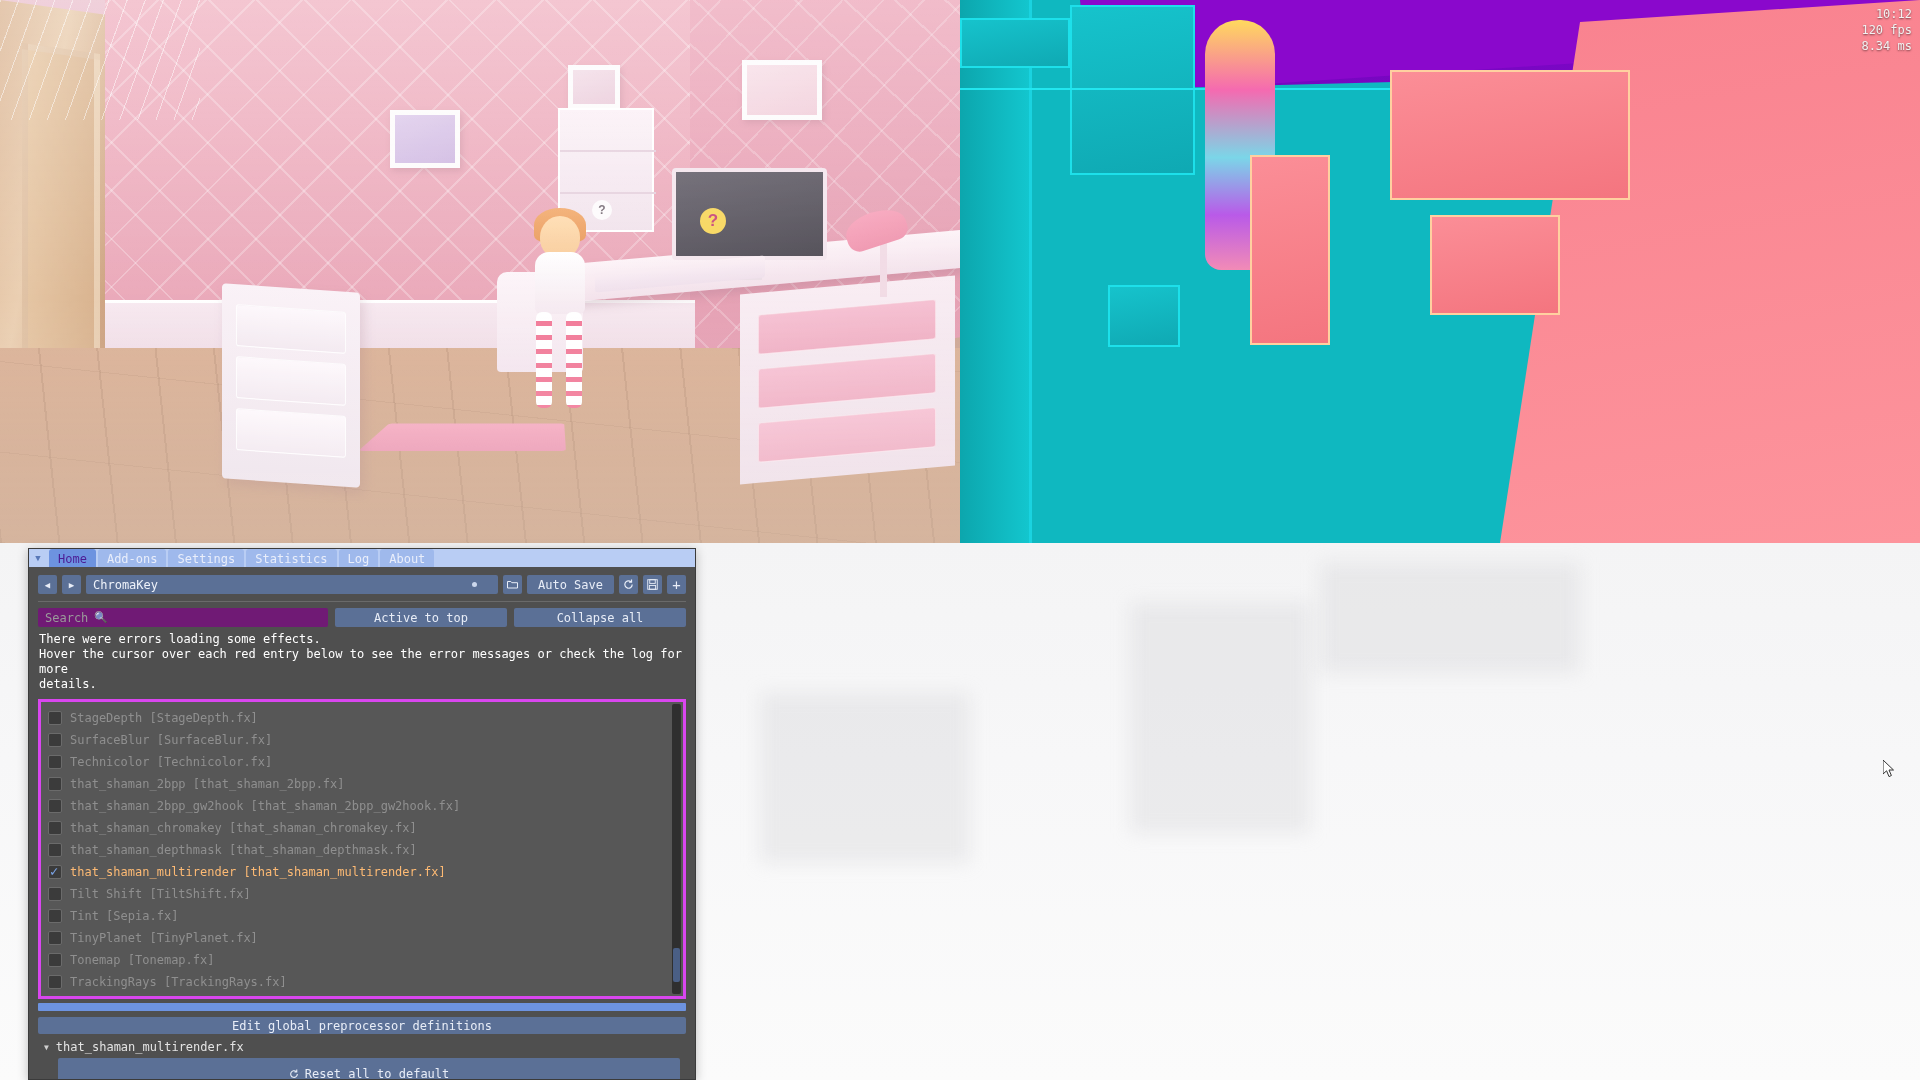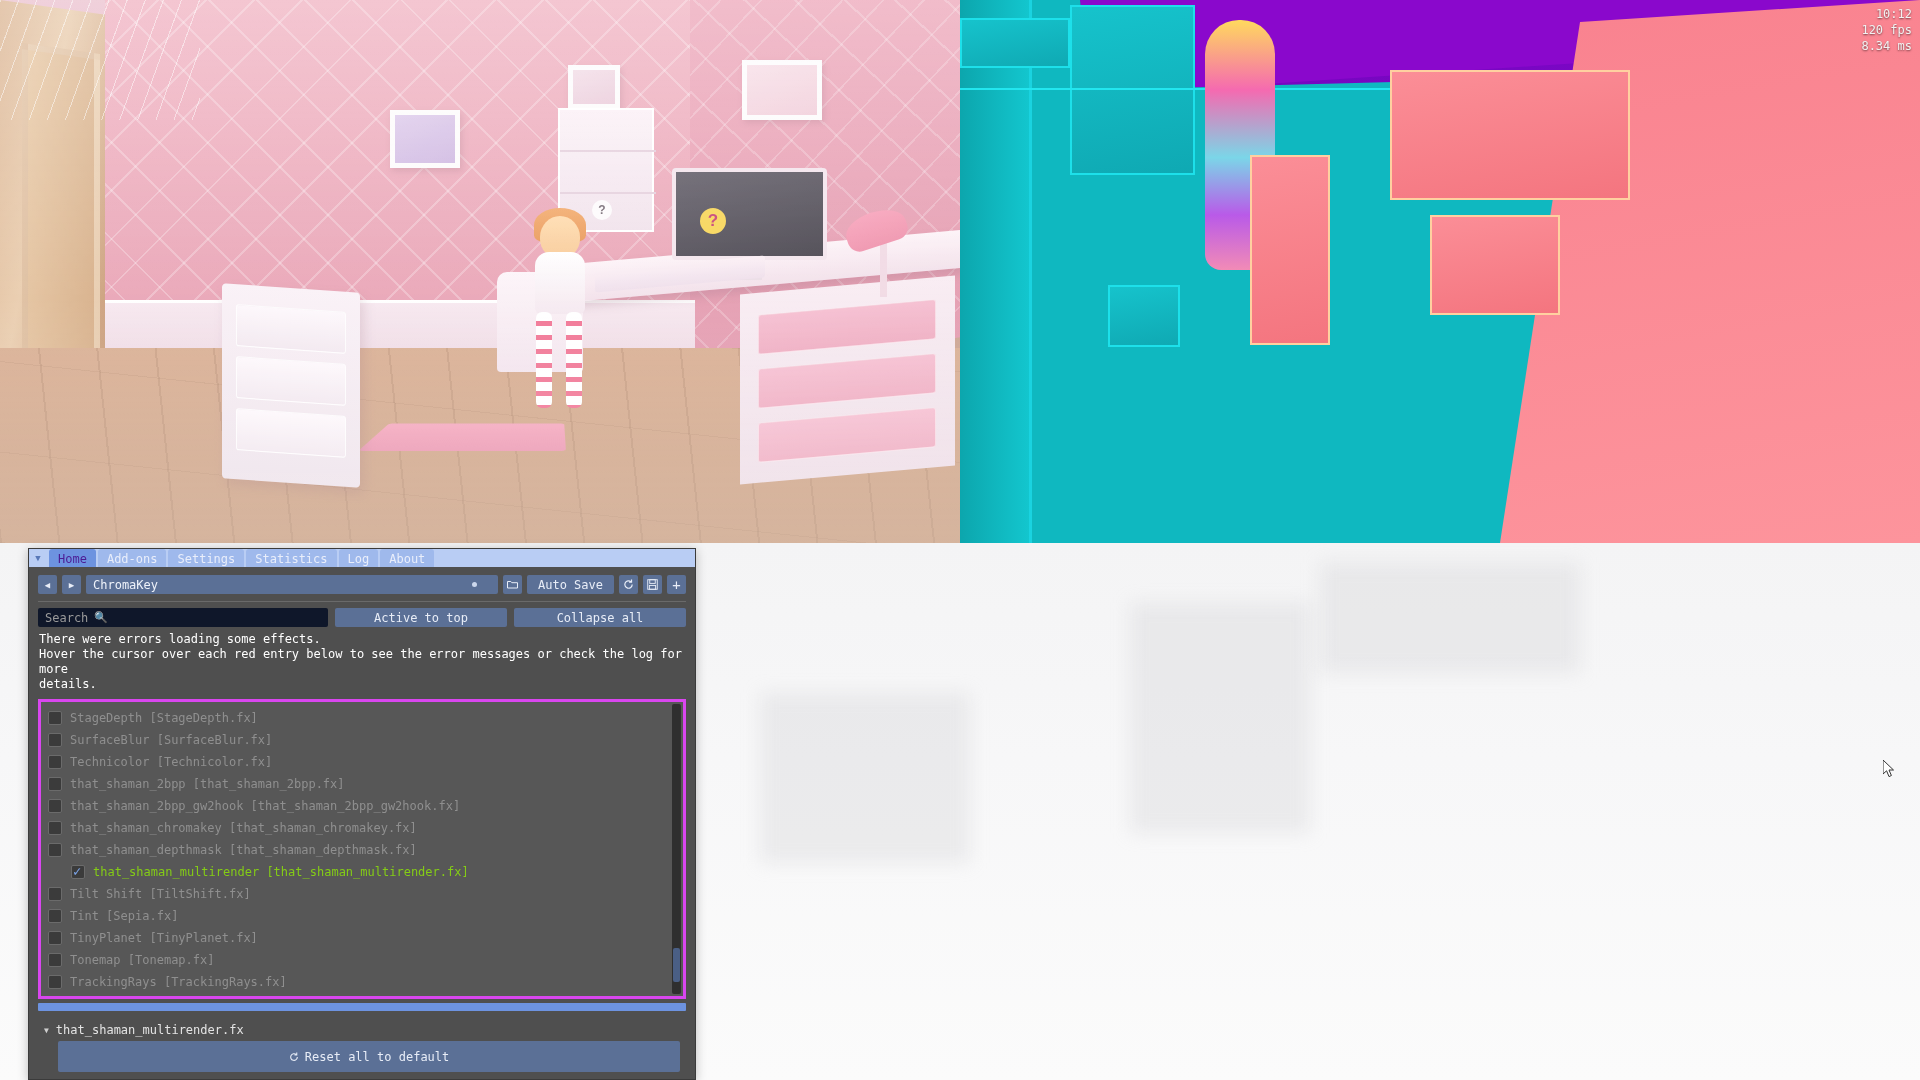--- a/index.html
+++ b/index.html
@@ -263,40 +263,40 @@
     flex:1; height:19px; background:#5b7096; border-radius:2px;
     display:flex; align-items:center; padding:0 7px; color:#eef2fa;
     justify-content:space-between;
   }
   .rs-dot{ width:5px; height:5px; background:#ccd7ec; border-radius:50%; margin-right:14px; }
 
   .rs-sep{ height:1px; background:#6a6a6a; margin:7px 0 6px 0; }
 
   .rs-row2{ display:flex; align-items:center; gap:7px; }
   .rs-search{
-    flex:1; height:19px; background:#0f172a; border-radius:2px;
+    flex:1; height:19px; background:#701a75; border-radius:2px;
     display:flex; align-items:center; gap:6px; padding:0 7px; color:#9a9a9a;
   }
   .rs-search .mag{ color:#d8d8d8; font-size:11px; }
   .rs-wbtn{ width:172px; }
 
   .rs-error{
     color:#ffffff; line-height:15px; margin:5px 0 7px 1px;
   }
 
   .rs-list{
     height:300px; background:#575757; border:3px solid #d946ef;
     position:relative; overflow:hidden;
   }
   .rs-list-inner{ padding:5px 0 0 7px; }
   .rs-item{
     height:22px; display:flex; align-items:center; gap:8px;
     color:#8f8f8f; white-space:nowrap;
   }
-  .rs-item.enabled{ color:#84cc16;margin-left:23px; }
+  .rs-item.enabled{ color:#fdba74; }
   .rs-check{
     width:14px; height:14px; background:#3b3b3b; border:1px solid #6b6b6b;
     border-radius:2px; flex:none; position:relative;
   }
   .rs-item.enabled .rs-check::after{
     content:"\2713"; position:absolute; left:1px; top:-3px;
     color:#7ba4e8; font-size:14px; font-weight:bold;
   }
   .rs-scroll{
     position:absolute; right:2px; top:2px; width:9px; bottom:2px; background:#2f2f2f; border-radius:2px;
@@ -527,20 +527,21 @@
         </div>
         <div class="rs-scroll">
           <div class="rs-thumb" style="top:244px;"></div>
         </div>
       </div>
 
       <div class="rs-fullbar"></div>
     </div>
 
     <div class="rs-bottom">
+      <div class="rs-wide">Edit global preprocessor definitions</div>
 
       <div class="rs-tree">
         <span class="rs-caret">▼</span>
         <span>that_shaman_multirender.fx</span>
       </div>
 
       <div class="rs-reset">
         <svg width="10" height="10" viewBox="0 0 12 12">
           <path d="M10 6a4 4 0 1 1-1.3-2.9" fill="none" stroke="#e8edf7" stroke-width="1.3"></path>
           <path d="M9.3 0.6V3.4H6.6" fill="none" stroke="#e8edf7" stroke-width="1.3"></path>

